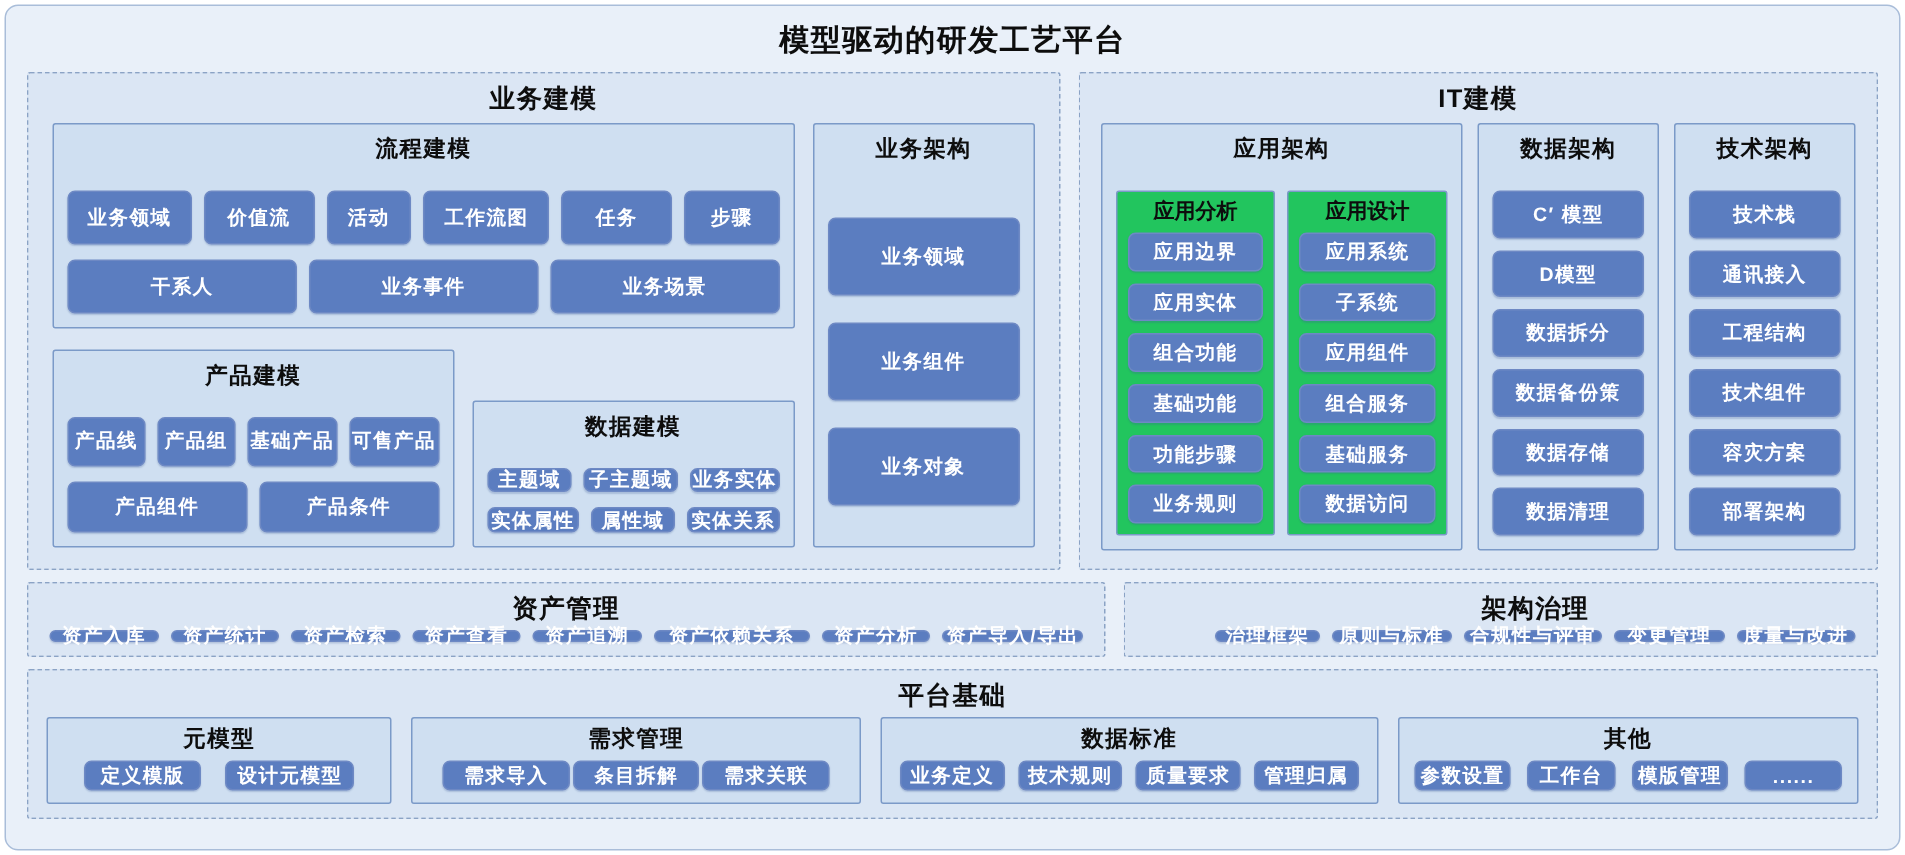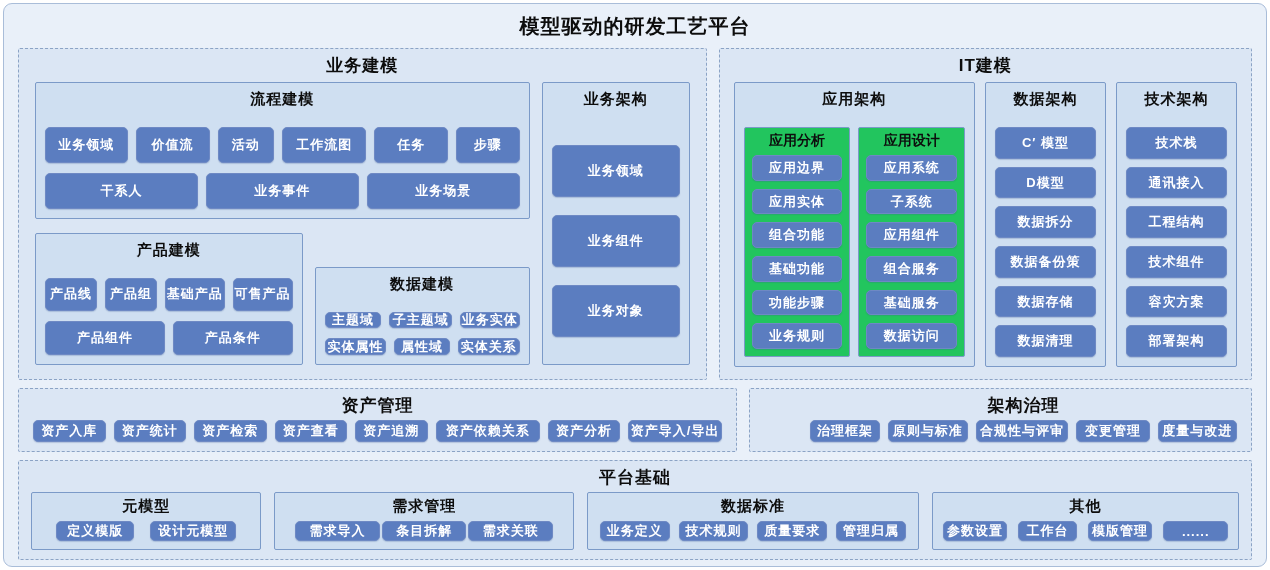--- a/index.html
+++ b/index.html
@@ -14,21 +14,21 @@
     padding:4px 14px 0;box-sizing:border-box;
     display:flex;flex-direction:column;
   }
   .main-title{
     text-align:center;font-size:20px;font-weight:700;color:#0d0d0d;
     padding:5px 0 8px;letter-spacing:1px;flex:none;
   }
   .rows{display:flex;flex-direction:column;gap:8px;flex:none;}
   .row{display:flex;gap:12px;}
   .row1{height:332px;}
-  .row2{height:64px;}
+  .row2{height:50px;}
   .row3{height:100px;}
 
   .section{
     border:1px dashed #8ba3c5;background:#dbe6f4;border-radius:2px;
     display:flex;flex-direction:column;box-sizing:border-box;
   }
   .section-title{
     text-align:center;font-size:17px;font-weight:700;color:#0d0d0d;
     padding:5px 0 3px;letter-spacing:1px;flex:none;
   }

